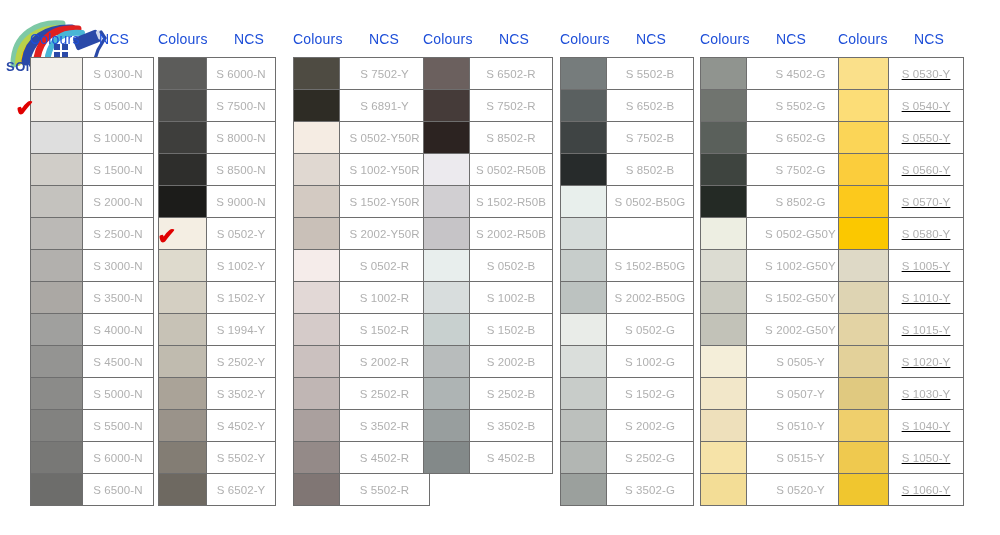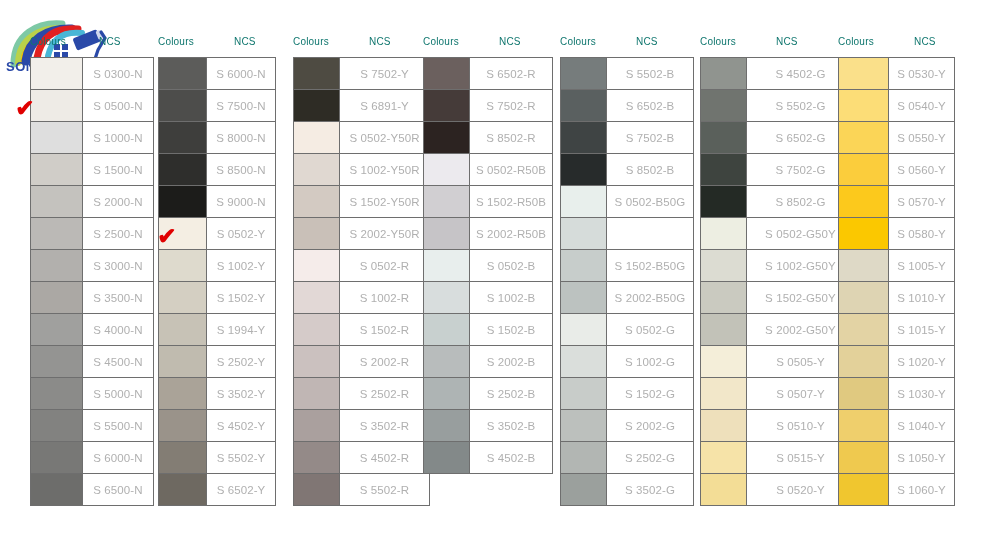--- a/index.html
+++ b/index.html
@@ -39,42 +39,42 @@
 
   .col-head {
     height: 57px;
     display: flex;
     align-items: flex-end;
     padding-bottom: 10px;
   }
   .col.c0 .col-head { padding-left: 30px; }
   .col-head .h-colours,
   .col-head .h-ncs {
-    color: #0f766e;
-    font-size: 10px;
+    color: #1d4ed8;
+    font-size: 14px;
     letter-spacing: .2px;
     white-space: nowrap;
   }
   .col-head .h-colours { width: 62px; text-align: left; }
   .col-head .h-ncs { text-align: left; padding-left: 14px; }
   .col.c0 .col-head .h-colours { width: 55px; }
 
   .table {
     border: 1px solid #6e6e6e;
     border-bottom: none;
     width: calc(100% - 22px);
     margin-left: 0px;
   }
   .col.c0 .table { margin-left: 30px; width: 124px; }
   .col.c1 .table { width: 118px; }
   .col.c2 .table { width: 137px; }
   .col.c3 .table { width: 130px; }
   .col.c4 .table { width: 134px; }
   .col.c5 .table { width: 155px; }
-  .col.c6 .table { width: 117px; }
+  .col.c6 .table { width: 126px; text-decoration: underline; }
 
   .row {
     display: flex;
     height: 32px;
     border-bottom: 1px solid #6e6e6e;
   }
   .swatch {
     width: 52px;
     flex: 0 0 52px;
     border-right: 1px solid #6e6e6e;

